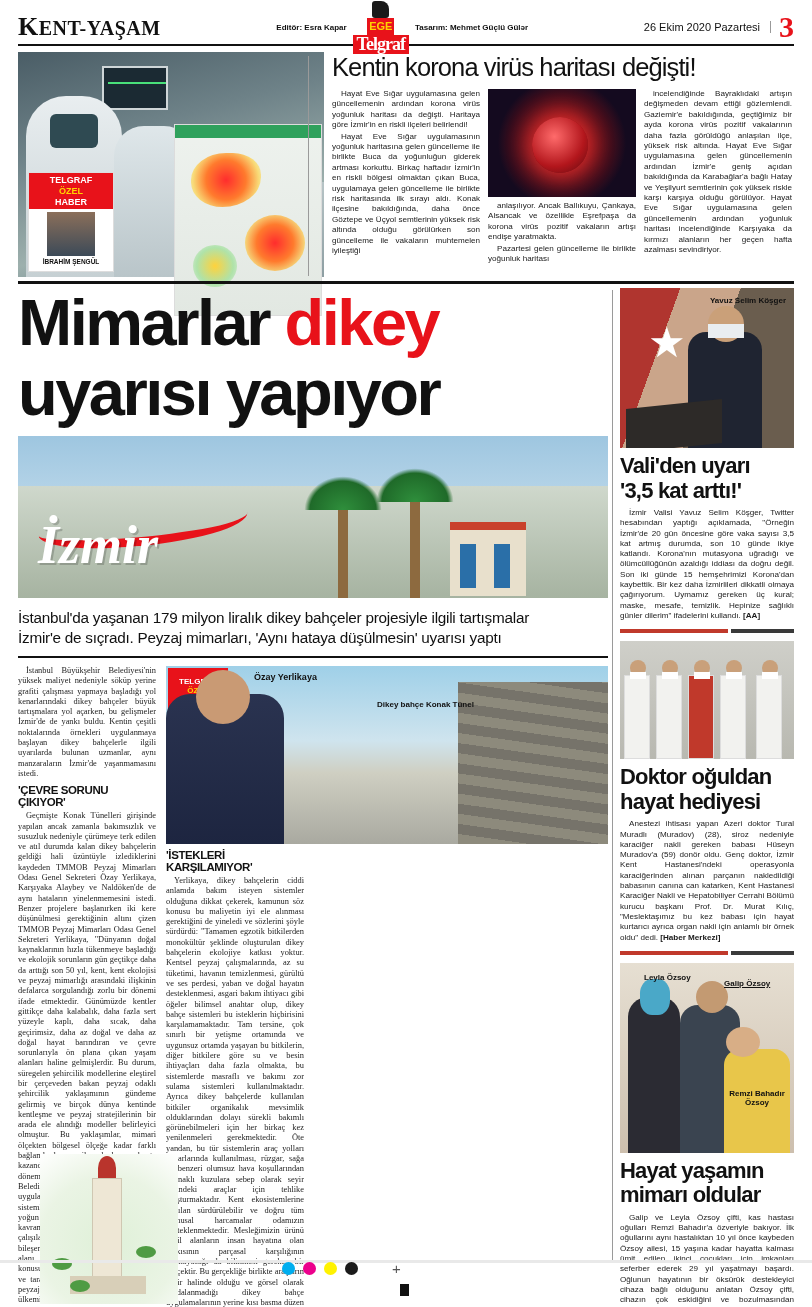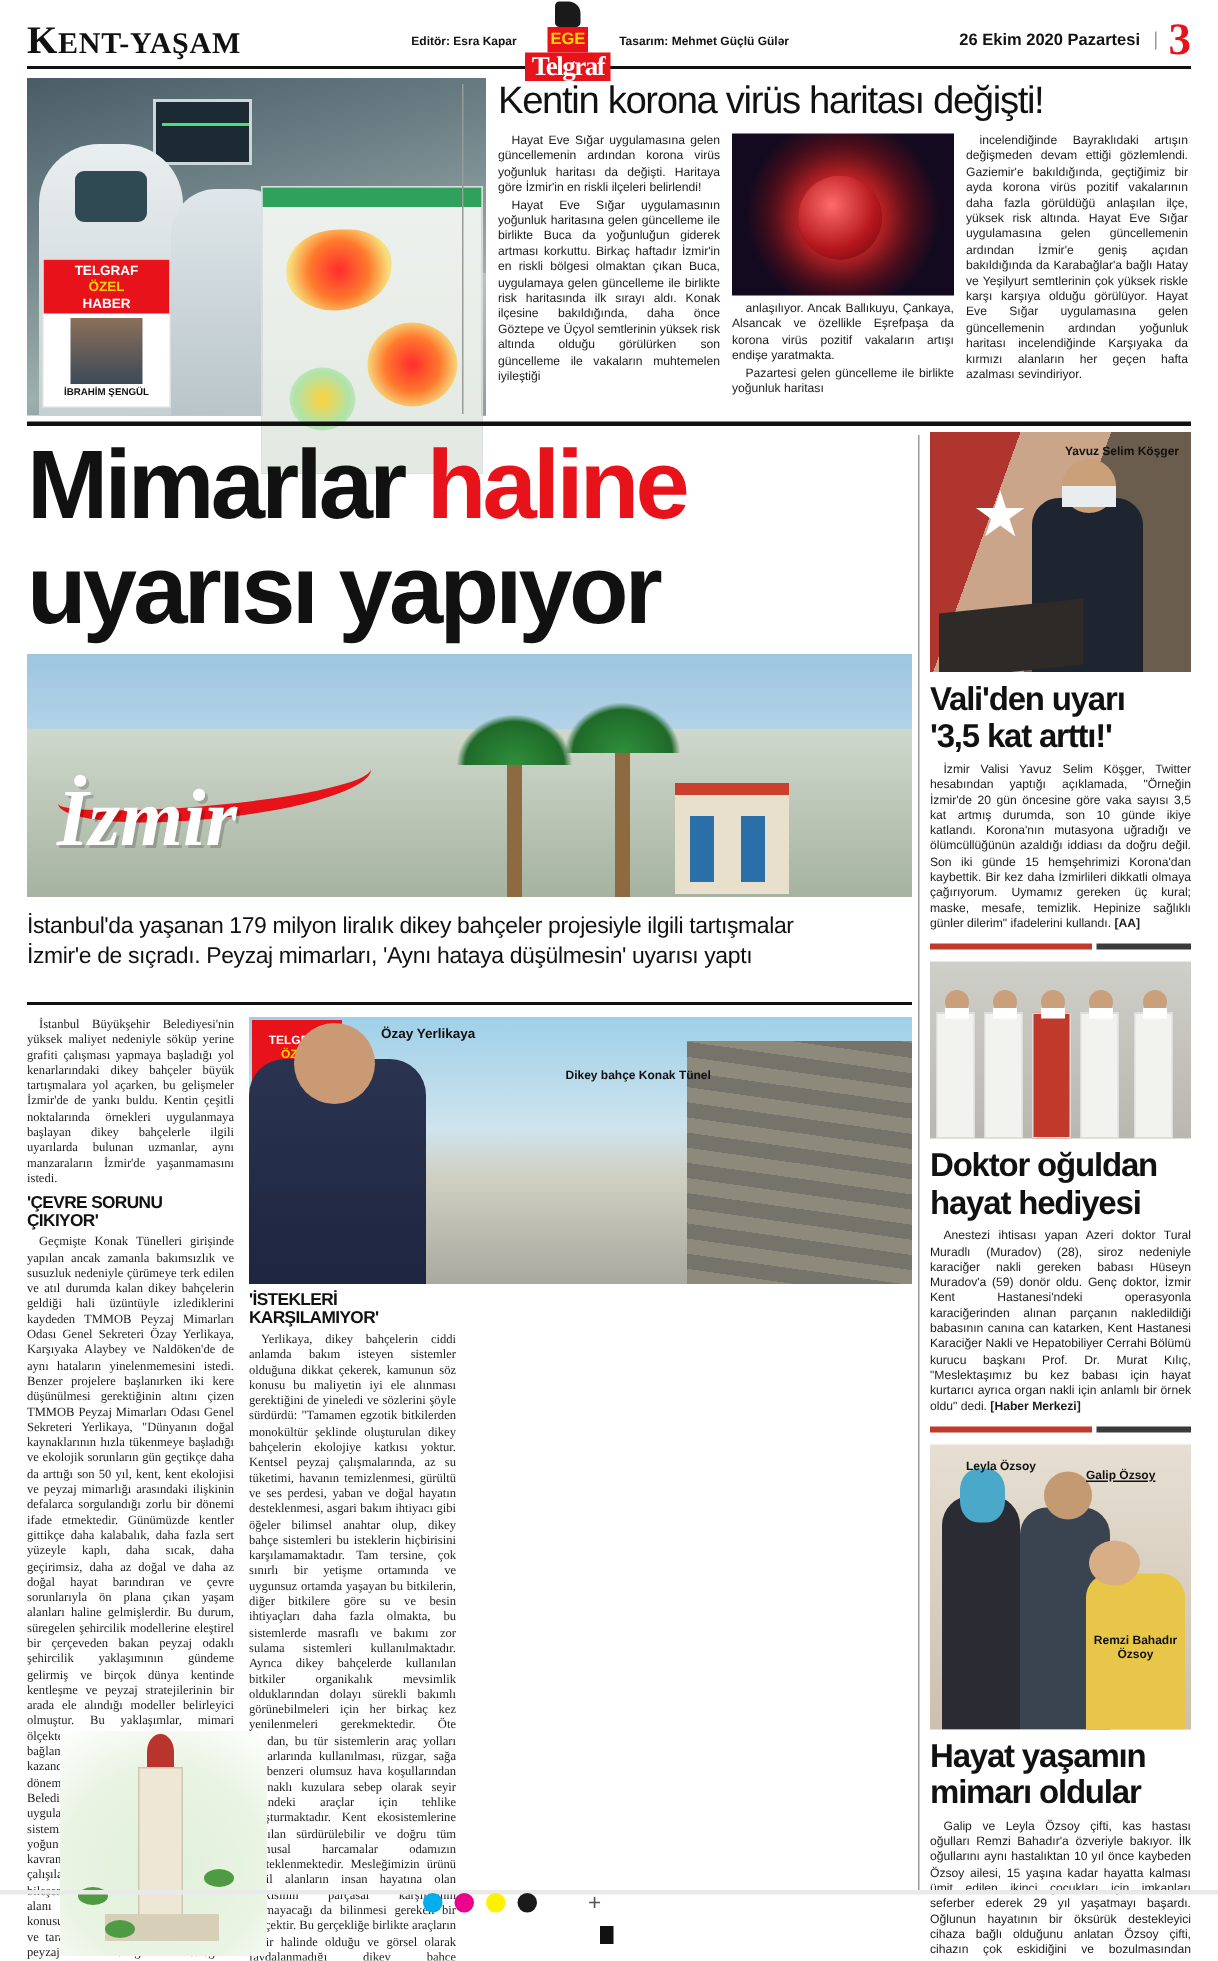--- a/index.html
+++ b/index.html
@@ -36,21 +36,21 @@
   .logo-ege {
     background: #e8121a; color: #ffd400; font-weight: bold; font-size: 11px;
     padding: 1px 2px; line-height: 15px; font-family: "Liberation Sans", sans-serif;
   }
   .logo-telgraf {
     background: #e8121a; color: #fff; font-weight: bold; font-size: 18px;
     padding: 0 4px; line-height: 19px; letter-spacing: -1px;
     font-family: "Liberation Serif", serif;
   }
   .date-str {
-    font-size: 11px; font-weight: bold; white-space: nowrap; padding-right: 10px;
+    font-size: 11px; font-weight: normal; white-space: nowrap; padding-right: 10px;
     border-right: 1px solid #999; margin-right: 8px;
   }
   .page-no {
     color: #e8121a; font-weight: bold; font-size: 30px; line-height: 26px;
     font-family: "Liberation Serif", serif;
   }
 
   
   .topstory { position: absolute; left: 18px; top: 52px; width: 776px; height: 225px; }
   .ts-photo {
@@ -180,21 +180,21 @@
   }
   .main-photo .bld::before{
     content:""; position:absolute; left:10px; top:14px; width:16px; height:44px; background:#2a6fa8;
   }
   .main-photo .bld::after{
     content:""; position:absolute; left:44px; top:14px; width:16px; height:44px; background:#2a6fa8;
   }
 
   .main-sub {
     margin-top:10px; font-size:15.3px; line-height:20px; letter-spacing:-0.25px;
-    color:#111; border-bottom:2px solid #111; padding-bottom:20px;
+    color:#111; border-bottom:2px solid #111; padding-bottom:8px;
   }
 
   .main-cols { margin-top:8px; display:flex; gap:10px; }
   .mc { width:138px; }
   .mc p, .mc-wide p {
     font-family:"Liberation Serif", serif;
     font-size:8.4px; line-height:10.3px; text-align:justify; text-indent:8px;
     color:#1c1c1c;
   }
   .subhead {
@@ -402,21 +402,21 @@
       <div class="b3"></div>
     </div>
   </div>
 
   <div class="rule-thick" style="left:18px; top:281px; width:776px; height:3px;"></div>
   <div class="vline" style="left:612px; top:290px; height:970px;"></div>
   <div class="vline" style="left:308px; top:56px; height:220px;"></div>
 
   <div class="main">
     <h1 class="main-head">
-      <span>Mimarlar </span><span class="red">haline</span><br>
+      <span>Mimarlar </span><span class="red">dikey</span><br>
       <span>uyarısı yapıyor</span>
     </h1>
 
     <div class="main-photo">
       <div class="wall"></div>
       <div class="swoosh"></div>
       <div class="izmir">İzmir</div>
       <div class="palm p1">
           <i></i>
         </div>

